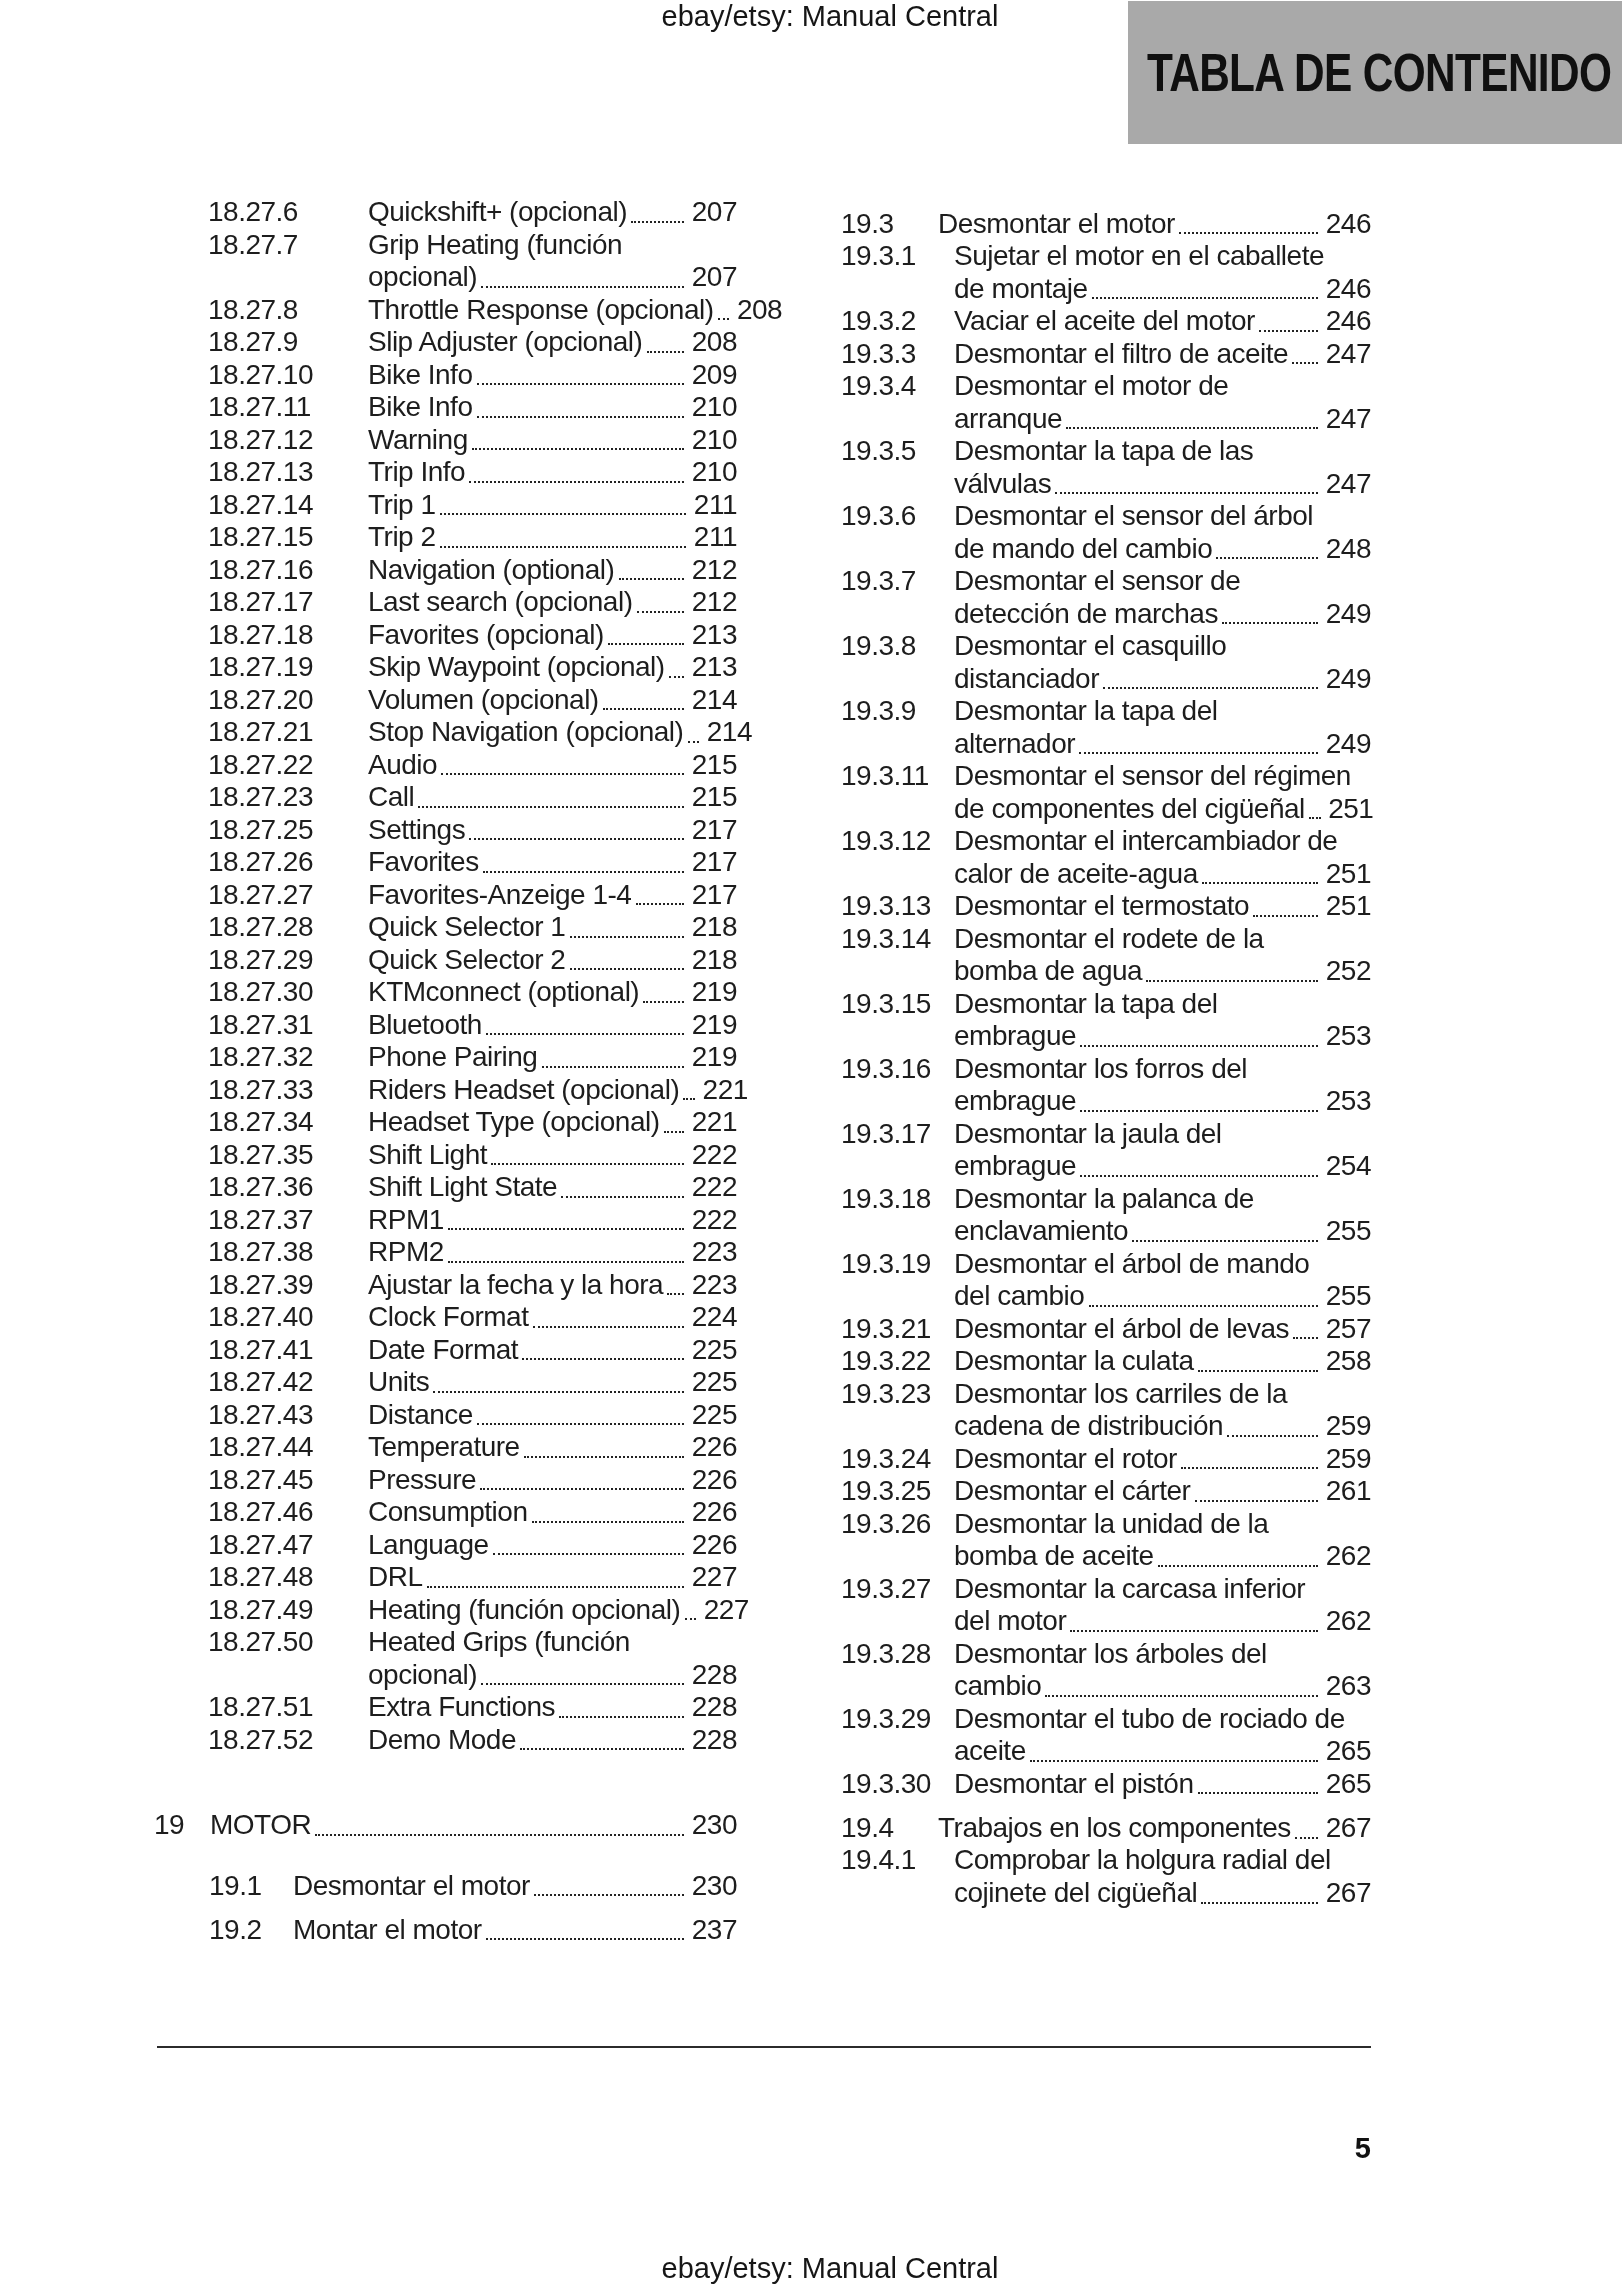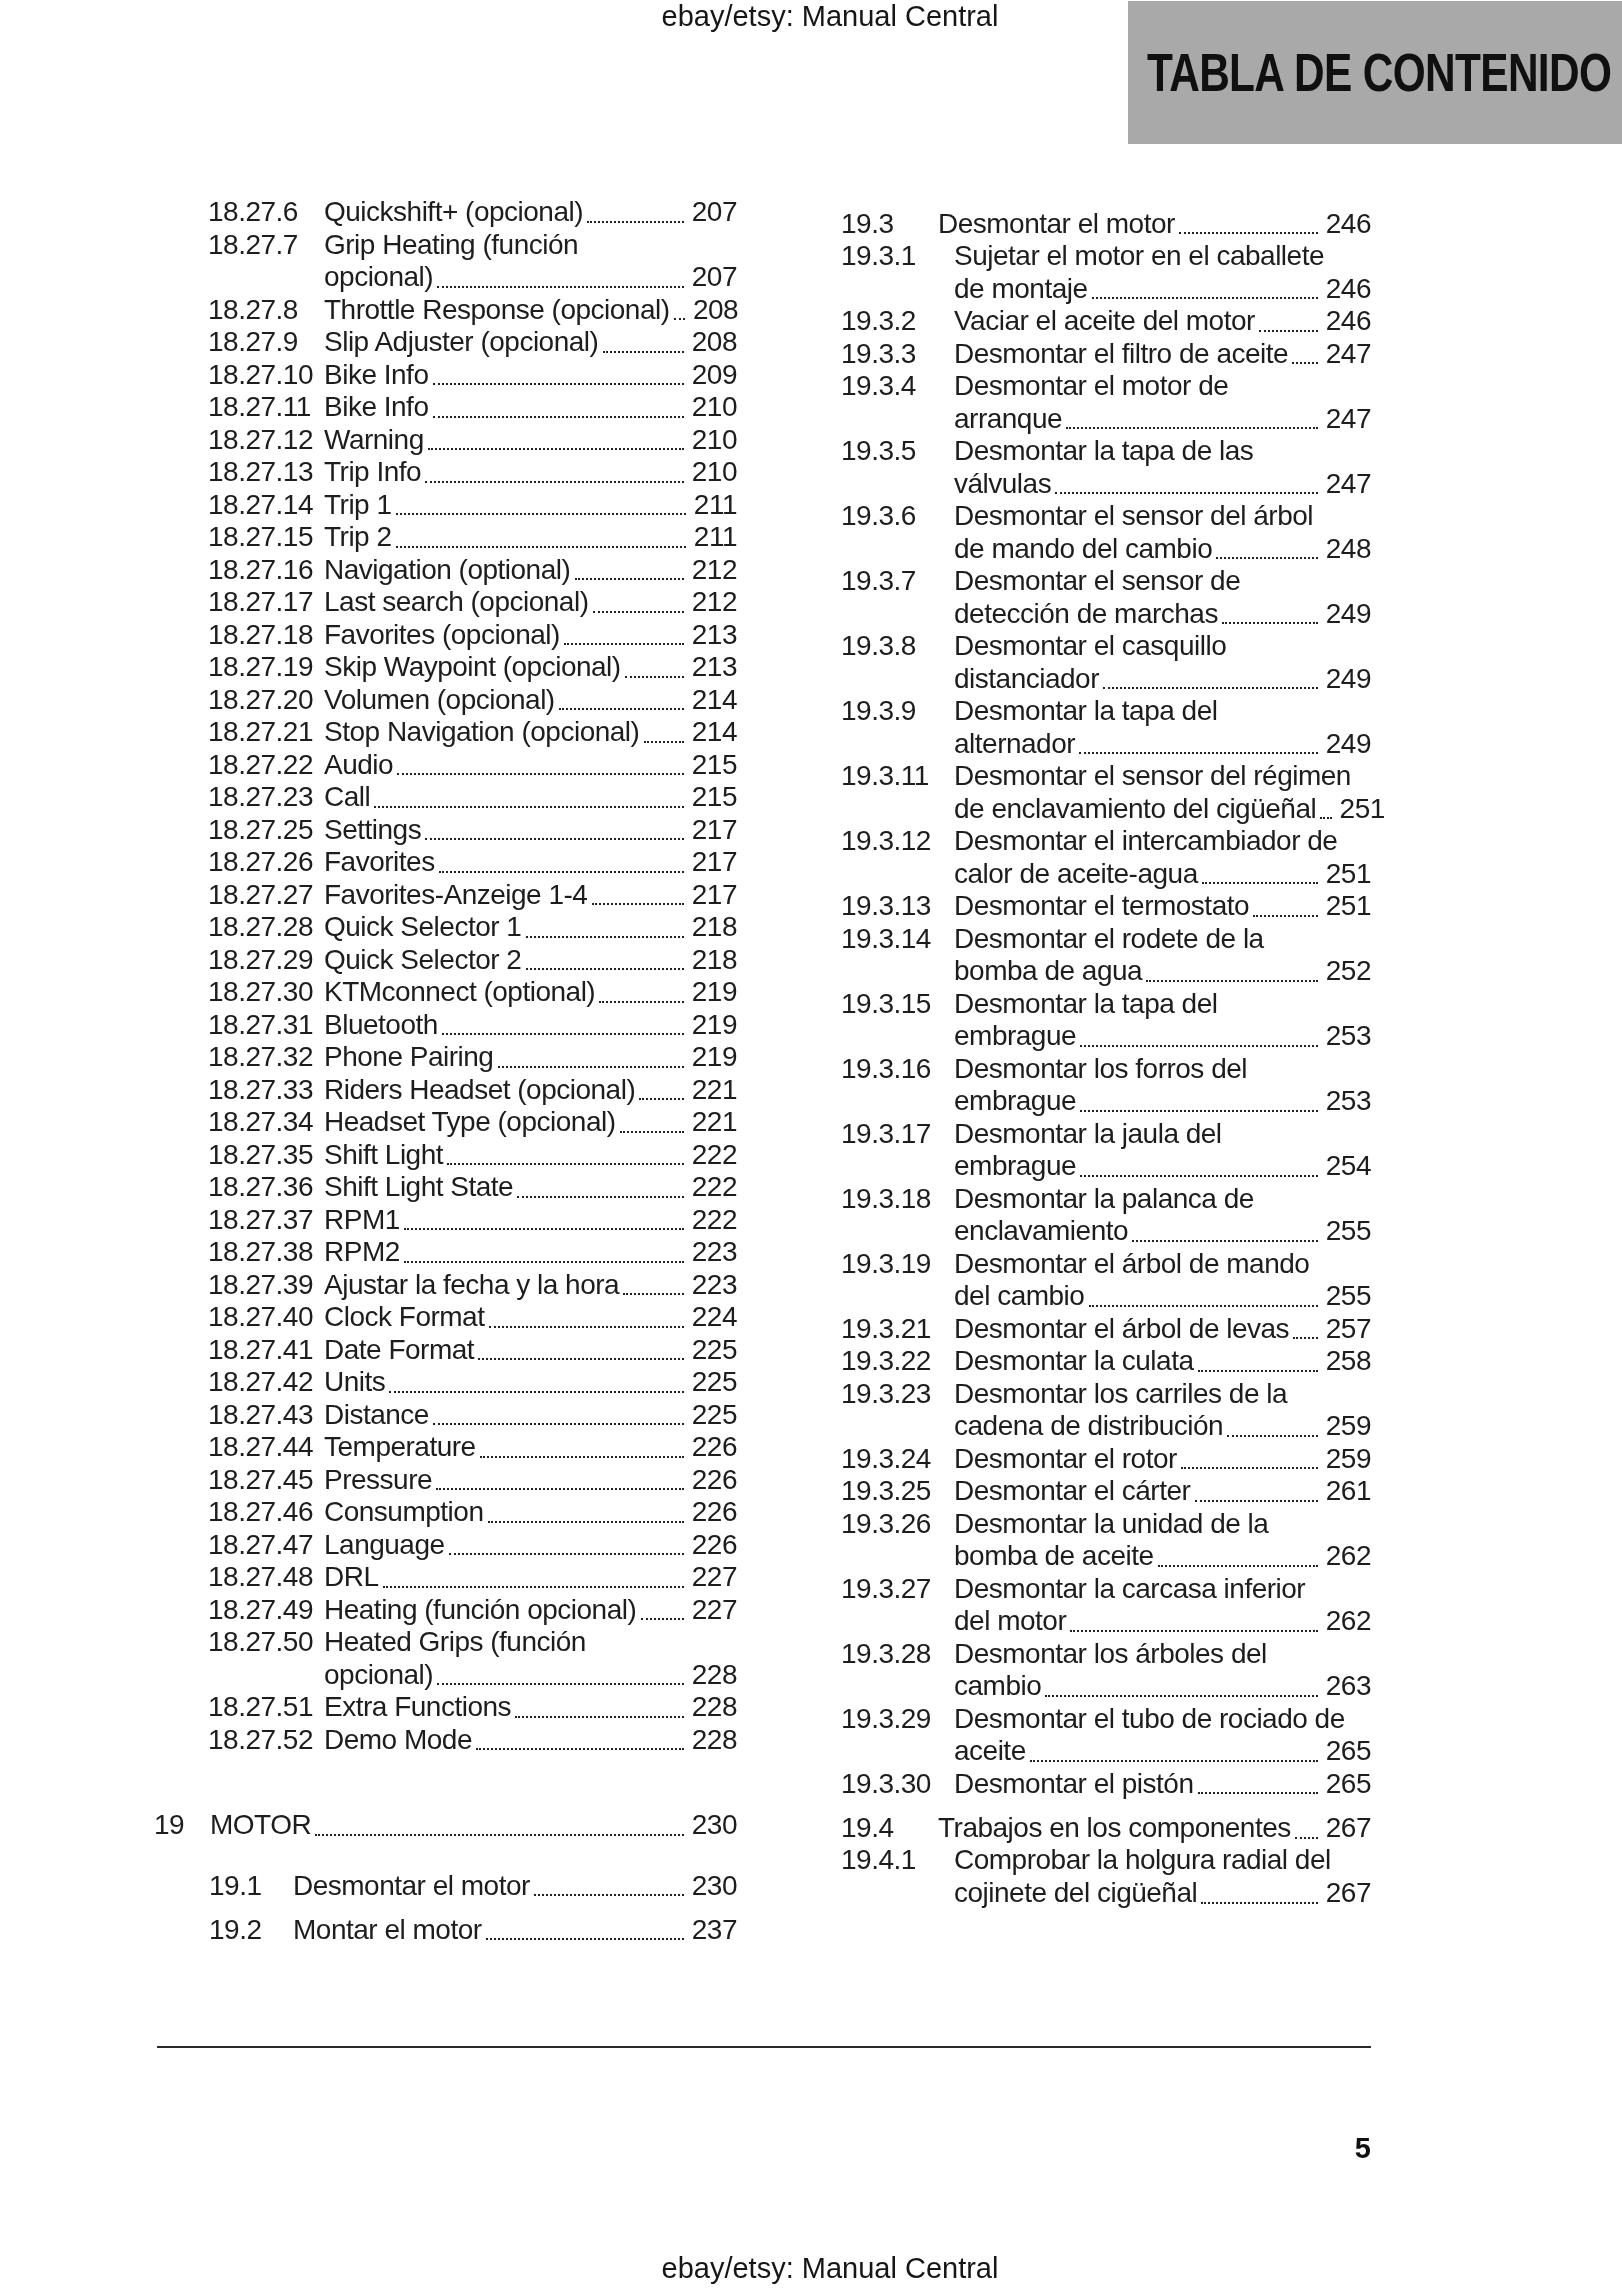--- a/index.html
+++ b/index.html
@@ -69,21 +69,21 @@
     border-bottom: 2.9px dotted #222222;
     margin: 0 7.5px 5.8px 4.2px;
   }
   .pagenum-cell { flex: 0 0 auto; white-space: nowrap; }
 
   
   #col-left .lvl1 { margin-top: 53px; margin-bottom: 28px; }
   #col-left .lvl1 .num { width: 56px; }
   #col-left .lvl2 { margin-left: 55px; margin-top: 11.7px; }
   #col-left .lvl2 .num { width: 84px; }
-  #col-left .lvl3 { margin-left: 54px; }
+  #col-left .lvl3 { margin-left: 54px; gap: 44px; }
   #col-left .lvl3 .num { width: 116px; }
 
   #col-right .lvl2 { margin-top: 11.7px; gap: 14px; }
   #col-right .lvl2 .num { width: 83px; }
   #col-right .lvl3 .num { width: 113px; }
 
   .footer-rule {
     position: absolute;
     left: 138px;
     top: 2046px;
@@ -733,21 +733,21 @@
           </div>
         </div>
       </div>
       <div class="entry lvl3">
         <div class="num">19.3.11</div>
         <div class="body">
           <div class="line">
             <span class="t">Desmontar el sensor del régimen</span>
           </div>
           <div class="line">
-            <span class="t">de enclavamiento del cigüeñal</span>
+            <span class="t">de componentes del cigüeñal</span>
             <span class="dots"></span>
             <span class="pagenum-cell">251</span>
           </div>
         </div>
       </div>
       <div class="entry lvl3">
         <div class="num">19.3.12</div>
         <div class="body">
           <div class="line">
             <span class="t">Desmontar el intercambiador de</span>

